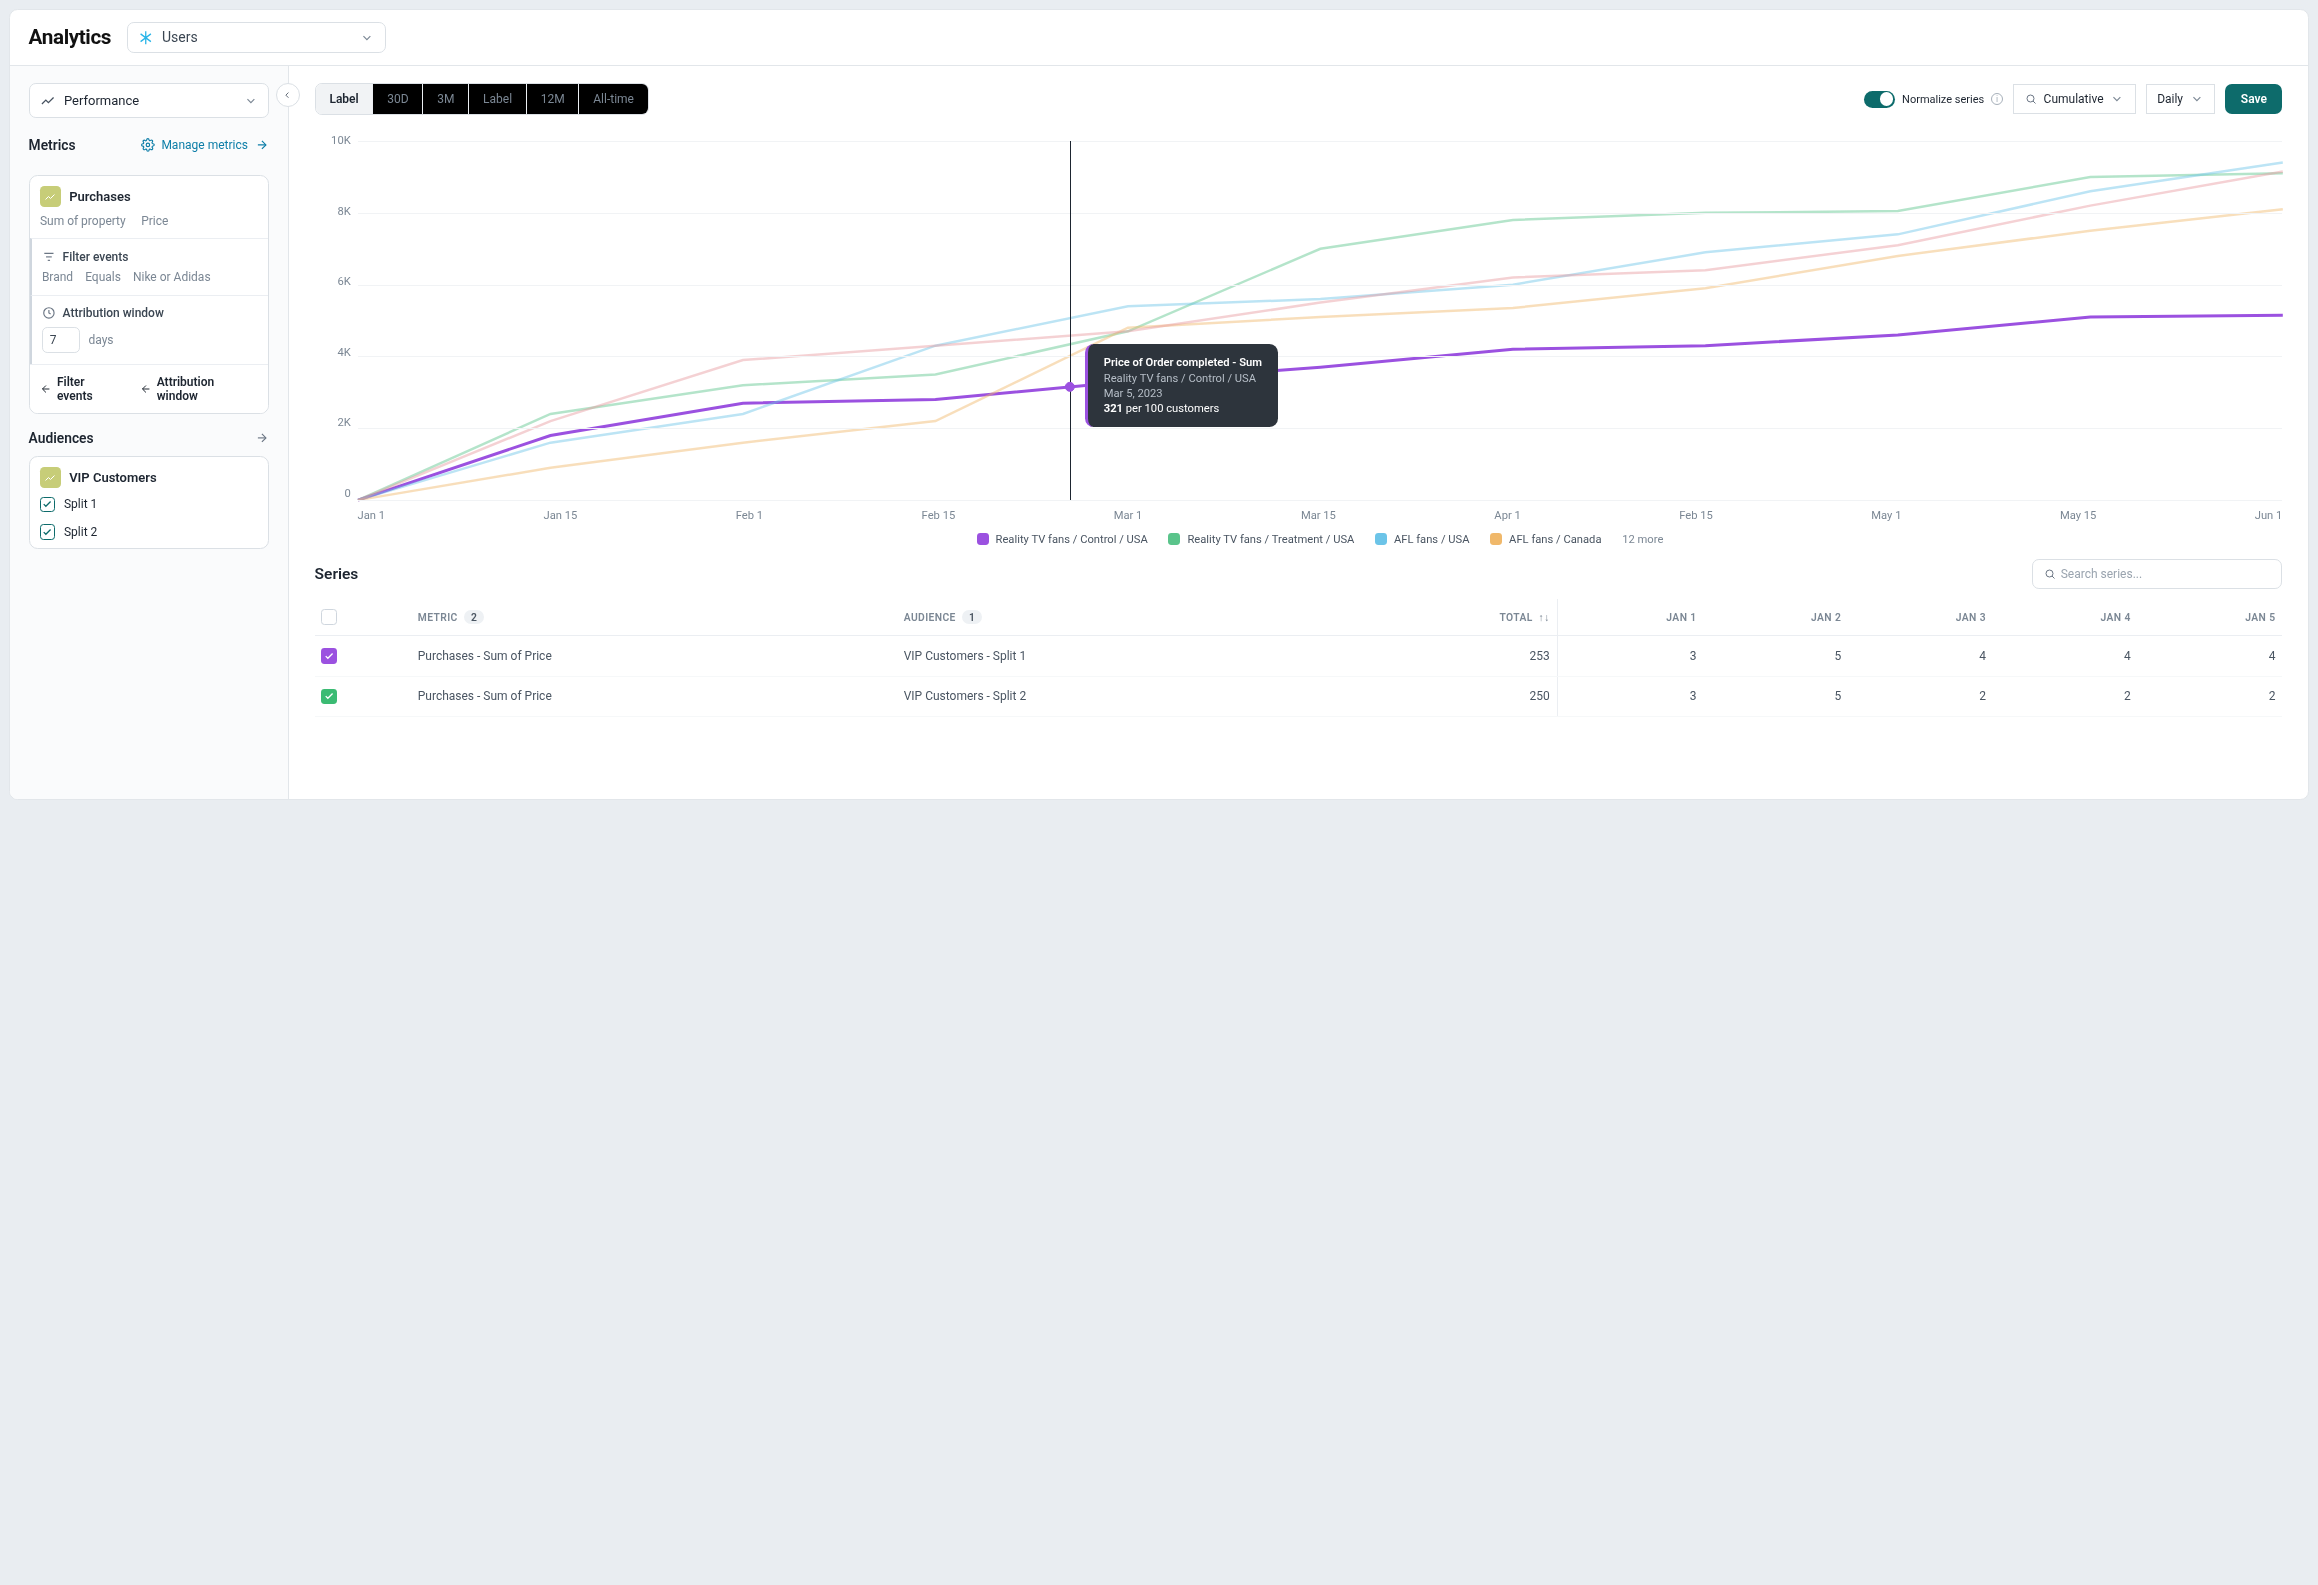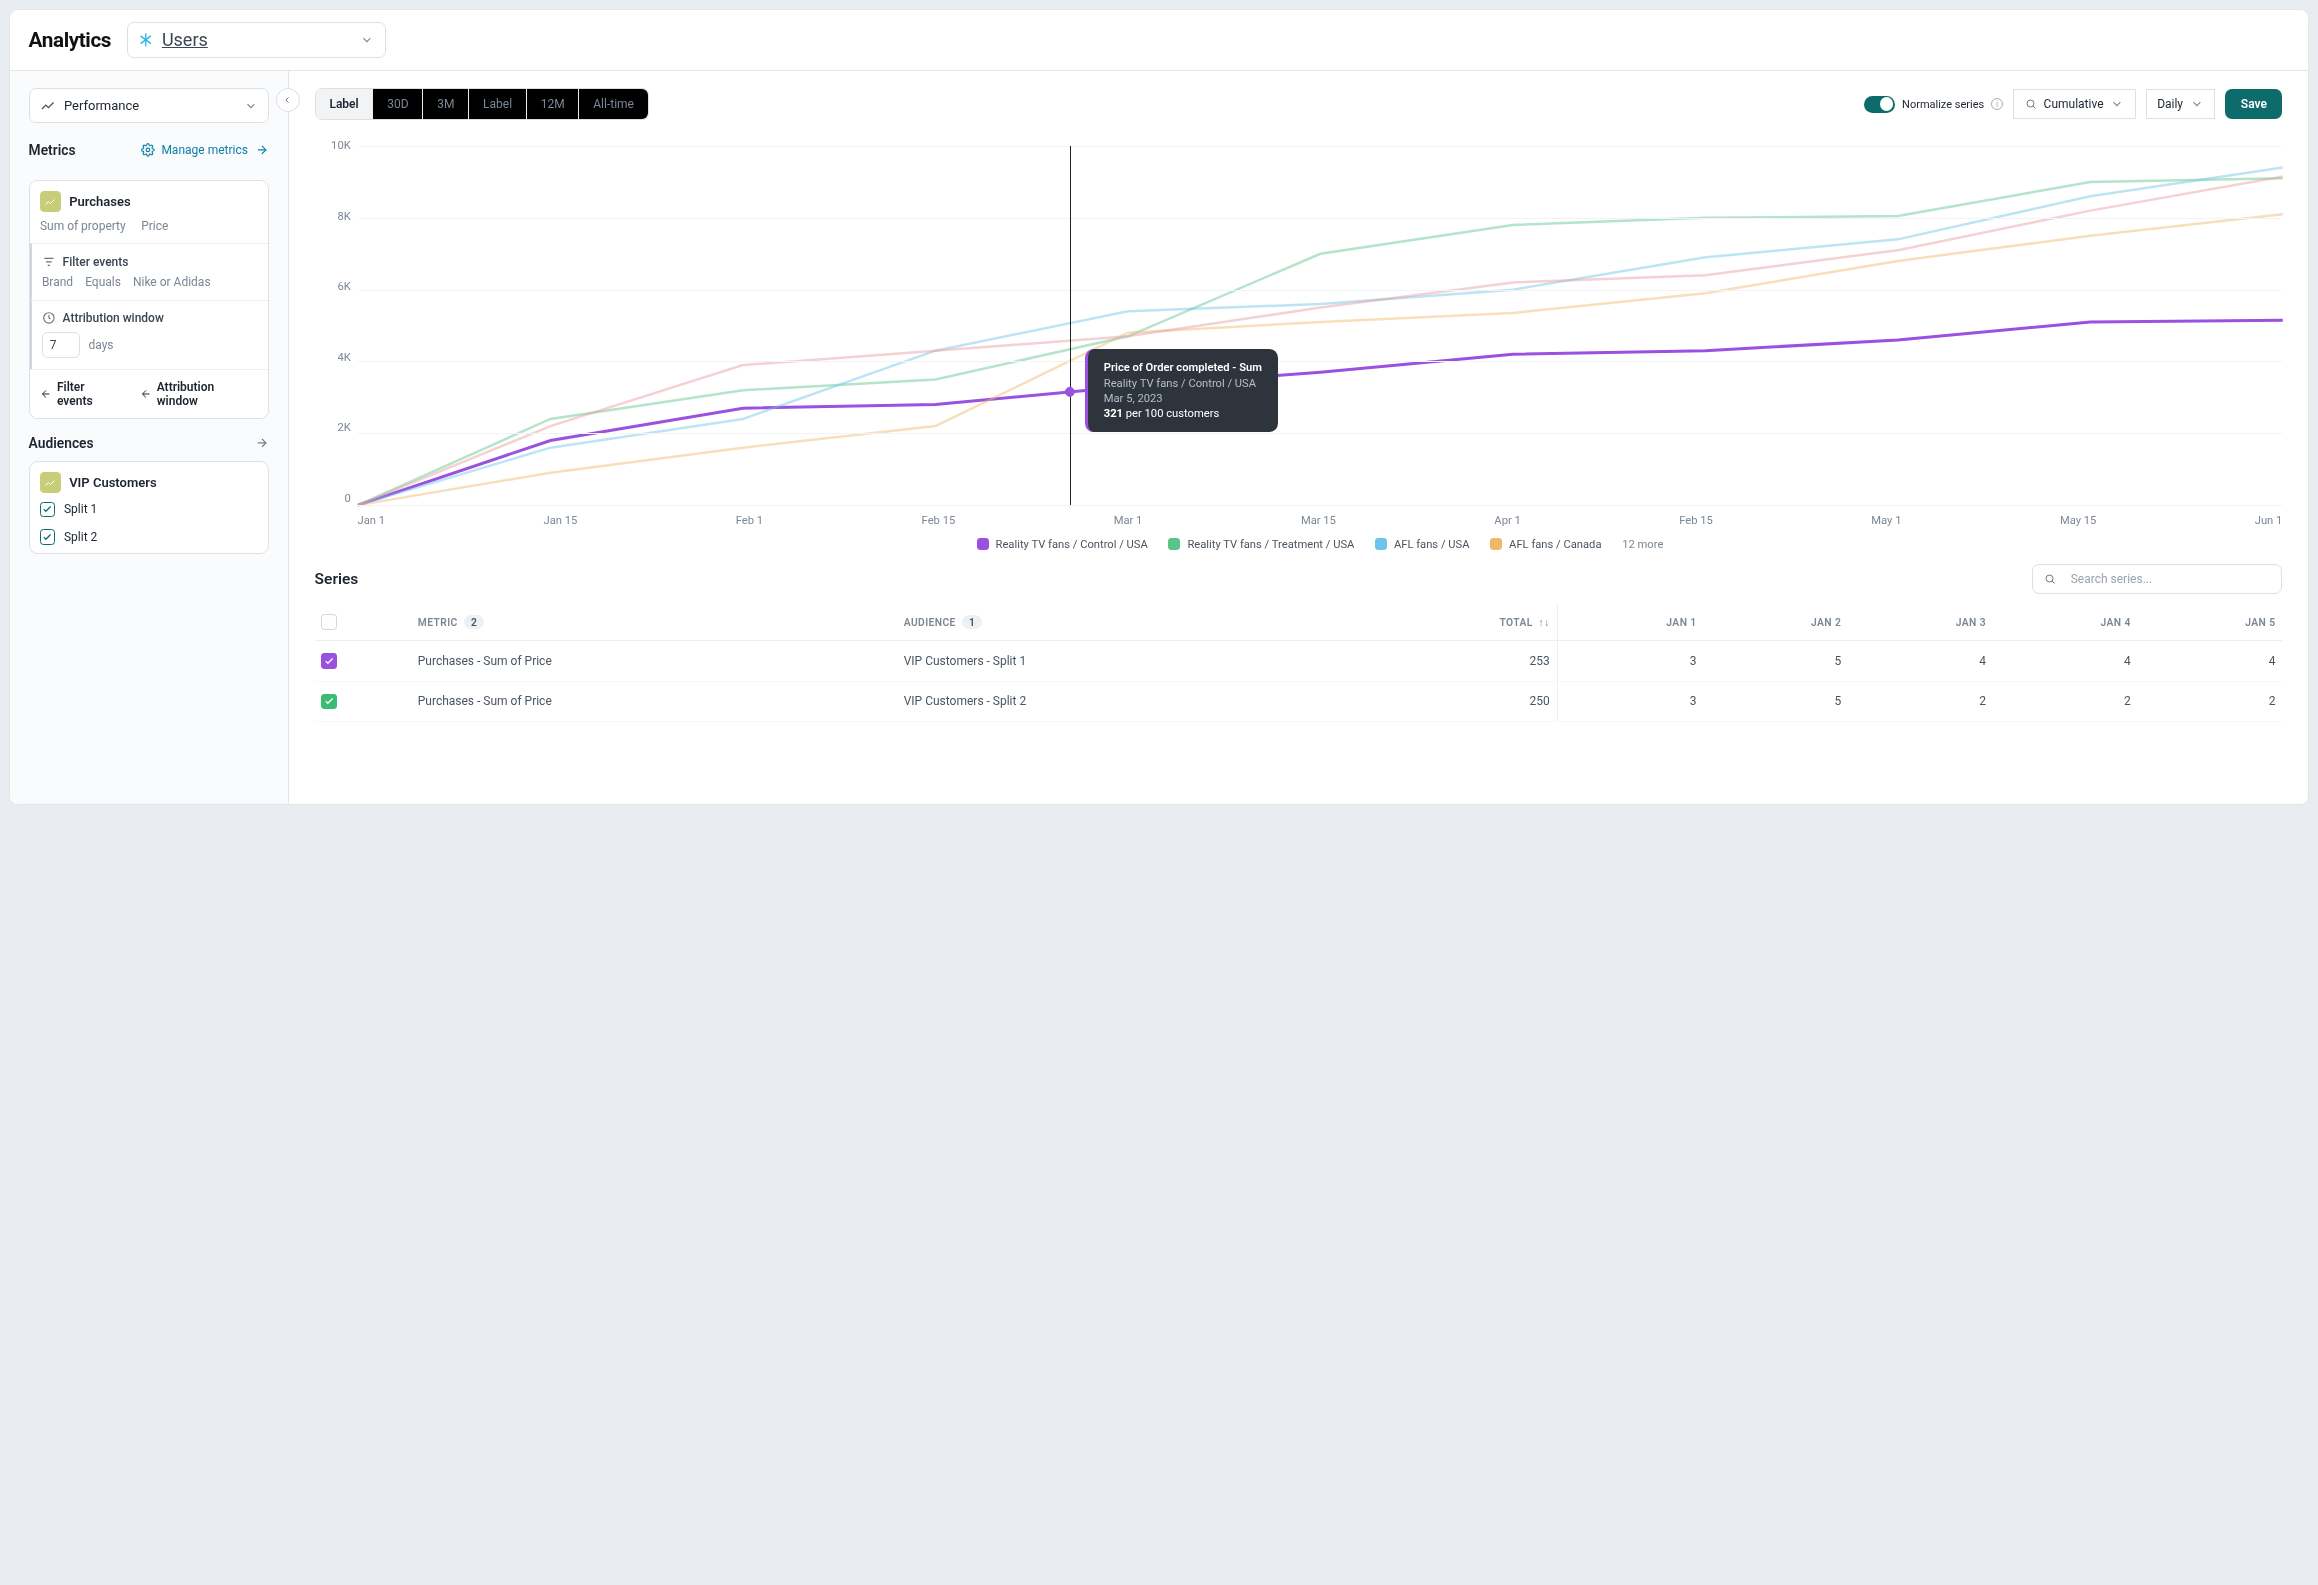--- a/index.html
+++ b/index.html
@@ -3,21 +3,21 @@
 <meta charset="utf-8">
 <style>
 * { box-sizing: border-box; margin: 0; padding: 0; font-family: -apple-system, BlinkMacSystemFont, "Segoe UI", Roboto, sans-serif; }
 body { background: #e9edf1; padding: 8.6px; }
 .frame { background: #fff; border-radius: 8.6px; overflow: hidden; border: 0.9px solid #e2e6ea; }
 
 .topbar { display: flex; align-items: center; gap: 15.5px; padding: 12px 19px; border-bottom: 0.9px solid #e2e6ea; }
 .brand { font-size: 20.7px; font-weight: 700; color: #111; letter-spacing: -0.4px; }
 .source-select { display: flex; align-items: center; gap: 8.6px; border: 0.9px solid #dbe0e5; border-radius: 6.9px; padding: 6.9px 10.3px; min-width: 259px; cursor: pointer; }
 .snowflake { width: 15.5px; height: 15.5px; color: #29b5e8; }
-.source-label { color: #3b4652; font-size: 18px; flex: 1; text-decoration: underline; }
+.source-label { color: #3b4652; font-size: 14px; flex: 1; }
 .chev { width: 13.8px; height: 13.8px; color: #7b8794; }
 
 .body { display: flex; }
 .sidebar { width: 279px; border-right: 0.9px solid #e2e6ea; padding: 17px 19px 26px; background:#fafbfc; height: 733px; position:relative;}
 .collapse-btn { position:absolute; right:-12px; top:17px; width:24px; height:24px; border-radius:50%; background:#fff; border:0.9px solid #dbe0e5; display:flex; align-items:center; justify-content:center; cursor:pointer;}
 .view-select { display:flex; align-items:center; gap:8.6px; border:0.9px solid #dbe0e5; border-radius:6.9px; padding:8.6px 10.3px; background:#fff; cursor:pointer; margin-bottom:19px;}
 .view-select .chart-ico { width:15.5px; height:15.5px; color:#475260;}
 .view-select .label { flex:1; color:#1d2530; font-size:13px;}
 .section-head { display:flex; align-items:center; justify-content:space-between; margin-bottom:22px;}
 .section-title { font-size:13.8px; font-weight:600; color:#1d2530;}
@@ -72,21 +72,21 @@
 .tooltip-box { position:absolute; background:#2d343c; border-radius:8.6px; padding:12px 15.5px; color:#fff; font-size:11.2px; min-width:190px; border-left:3.4px solid #9b51e0;}
 .tt-title { font-weight:600; margin-bottom:3.4px;}
 .tt-sub { color:#b6bec7; margin-bottom:1.7px; font-size:11.2px;}
 .tt-val { font-size:11.2px;}
 .tt-val b{font-weight:700;}
 .dot { position:absolute; width:10.3px; height:10.3px; border-radius:50%; background:#9b51e0; transform:translate(-50%,-50%); border:1.7px solid #9b51e0;}
 
 .series-section { margin-top:20px;}
 .series-head { display:flex; align-items:center; justify-content:space-between; margin-bottom:10.3px;}
 .series-title { font-size:15.5px; font-weight:600; color:#1d2530;}
-.search-box { display:flex; align-items:center; gap:15px; border:0.9px solid #dbe0e5; border-radius:6.9px; padding:6.9px 10.3px; width:250px;}
+.search-box { display:flex; align-items:center; gap:5px; border:0.9px solid #dbe0e5; border-radius:6.9px; padding:6.9px 10.3px; width:250px;}
 .search-box input { border:none; outline:none; font-size:12px; flex:1; color:#3b4652;}
 .search-box input::placeholder{color:#9aa4af;}
 .tbl { width:100%; border-collapse:collapse;}
 .tbl th { text-align:left; font-size:10.3px; font-weight:600; color:#7b8794; letter-spacing:0.4px; padding:10.3px 6.9px; border-bottom:0.9px solid #ebeef2;}
 .tbl th.r, .tbl td.r { text-align:right;}
 .tbl td { padding:12px 6.9px; font-size:12px; color:#4a5562; border-bottom:0.9px solid #f6f8f9;}
 .badge { background:#eef1f4; border-radius:8.6px; padding:0.9px 6.9px; font-size:10.3px; color:#4a5562; margin-left:3.4px;}
 .row-chk { width:15.5px; height:15.5px; border-radius:3.4px; display:flex; align-items:center; justify-content:center;}
 .row-chk svg{width:10.3px;height:10.3px;color:#fff;}
 .row-chk.purple{background:#9b51e0;}

